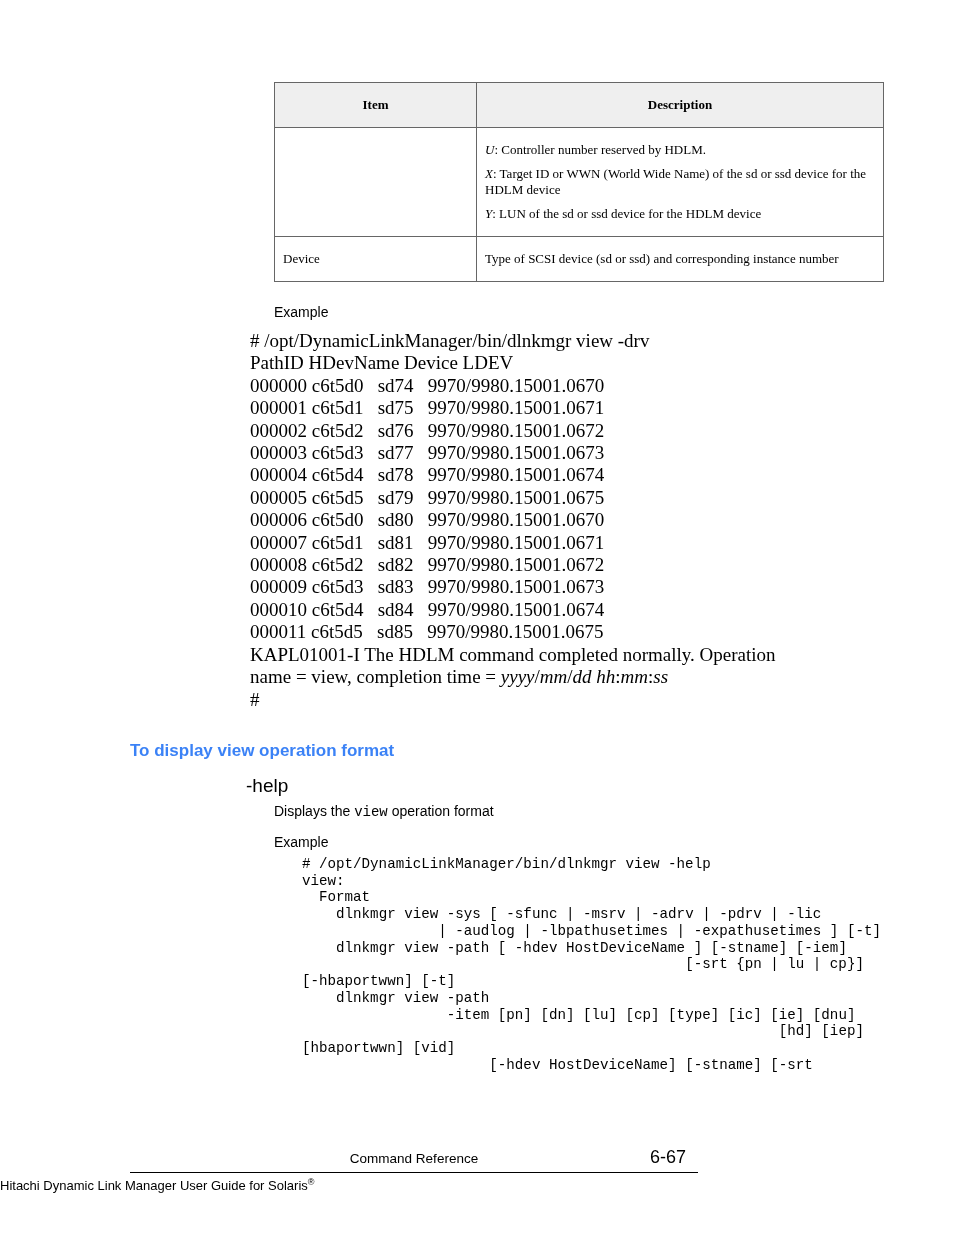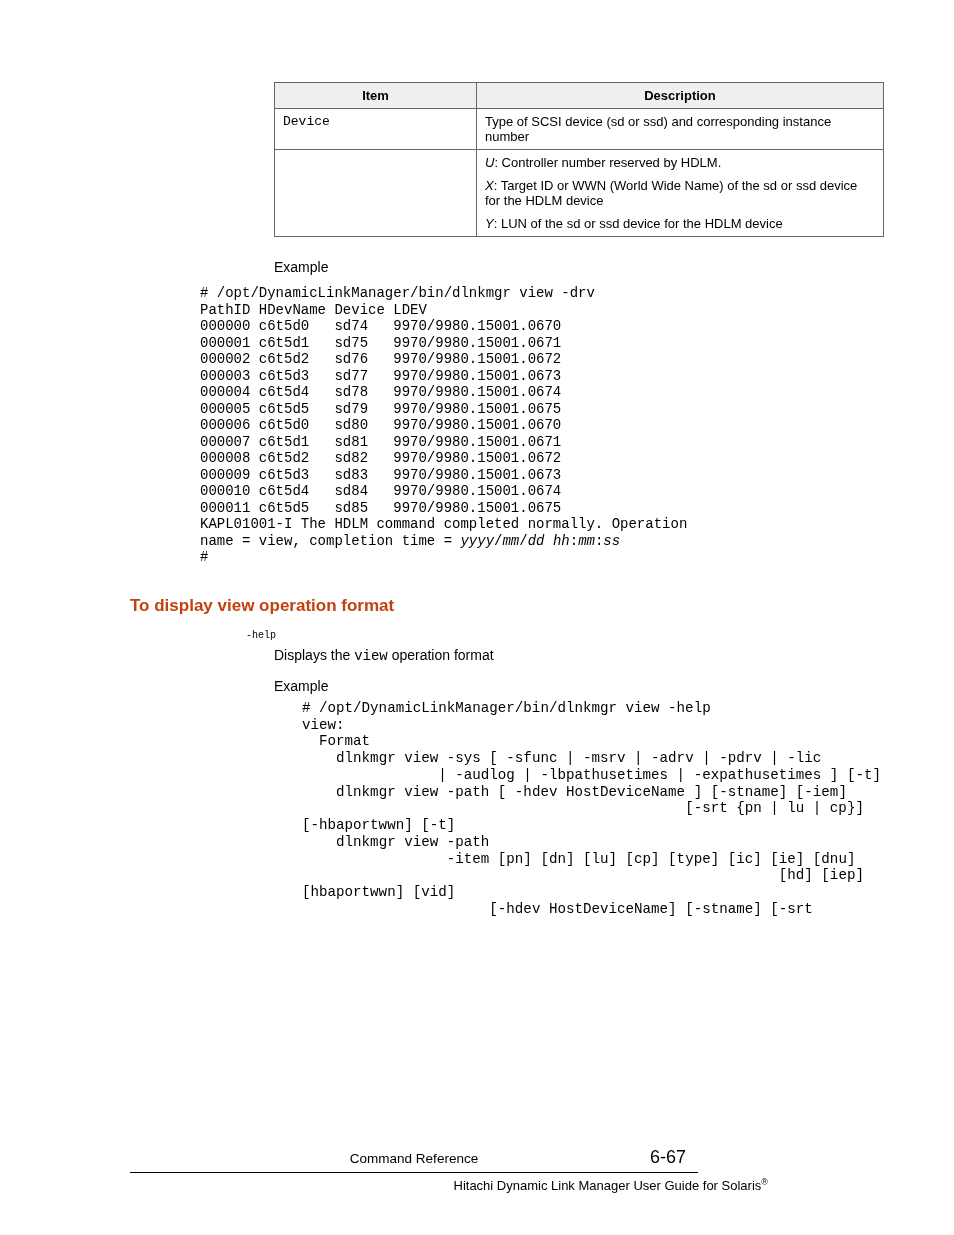--- a/index.html
+++ b/index.html
@@ -18,61 +18,62 @@
     padding: 82px 70px 0 130px;
   }
   table.desc-table {
     border-collapse: collapse;
     width: 610px;
     margin-left: 144px;
     font-size: 13px;
   }
   table.desc-table th, table.desc-table td {
     border: 1px solid #666;
-    padding: 5px 8px;
+    padding: 14px 8px;
     vertical-align: top;
     text-align: left;
+    font-family: Liberation Serif, serif;
   }
   table.desc-table th {
     background: #efefef;
     font-weight: bold;
     text-align: center;
   }
   .mono {
     font-family: "Courier New", Courier, monospace;
   }
   .italic { font-style: italic; }
   .subhead {
     margin: 22px 0 10px 144px;
     font-size: 14px;
   }
   pre.example {
-    font-family: Liberation Mono, monospace;
-    font-size: 14px;
+    font-family: Liberation Serif, serif;
+    font-size: 19px;
     line-height: 1.18;
-    margin: 0 0 0 70px;
+    margin: 0 0 0 120px;
     white-space: pre;
   }
   pre.example2 {
     font-family: "Courier New", Courier, monospace;
     font-size: 14.2px;
     line-height: 1.18;
     margin: 0 4px 0 172px;
     white-space: pre-wrap;
     width: 580px;
   }
   h2.section {
-    color: #c2410c;
+    color: #3b82f6;
     font-size: 17px;
     font-weight: bold;
     margin: 30px 0 14px 0;
   }
   .option {
-    font-family: Liberation Mono, monospace;
-    font-size: 10px;
+    font-family: Liberation Sans, sans-serif;
+    font-size: 19px;
     margin: 12px 0 6px 116px;
   }
   .option-desc {
     font-size: 14px;
     margin: 0 0 0 144px;
   }
   .subhead2 {
     margin: 14px 0 6px 144px;
     font-size: 14px;
   }
@@ -97,56 +98,56 @@
     text-align: center;
     font-size: 13.5px;
   }
   .page-num {
     font-size: 18px;
     width: 60px;
     text-align: center;
   }
   .spacer-left { width: 60px; }
   .footer-title {
-    text-align: right;
+    text-align: left;
     font-size: 13px;
     margin-top: 4px;
   }
   sup { font-size: 0.7em; }
 </style>
 </head>
 <body>
 
 <div class="content">
 
   <table class="desc-table">
     <thead>
       <tr>
         <th style="width:185px">Item</th>
         <th>Description</th>
       </tr>
     </thead>
     <tbody>
-      <tr>
-        <td class="mono">Device</td>
-        <td>Type of SCSI device (sd or ssd) and corresponding instance number</td>
-      </tr>
       <tr>
         <td></td>
         <td>
           <div>
             <span class="italic">U</span><span>: Controller number reserved by HDLM.</span>
           </div>
           <div style="margin-top:8px">
             <span class="italic">X</span><span>: Target ID or WWN (World Wide Name) of the sd or ssd device for the HDLM device</span>
           </div>
           <div style="margin-top:8px">
             <span class="italic">Y</span><span>: LUN of the sd or ssd device for the HDLM device</span>
           </div>
         </td>
+      </tr>
+      <tr>
+        <td class="mono">Device</td>
+        <td>Type of SCSI device (sd or ssd) and corresponding instance number</td>
       </tr>
     </tbody>
   </table>
 
   <div class="subhead">Example</div>
 
   <pre class="example"><span># /opt/DynamicLinkManager/bin/dlnkmgr view -drv
 PathID HDevName Device LDEV
 000000 c6t5d0   sd74   9970/9980.15001.0670
 000001 c6t5d1   sd75   9970/9980.15001.0671

